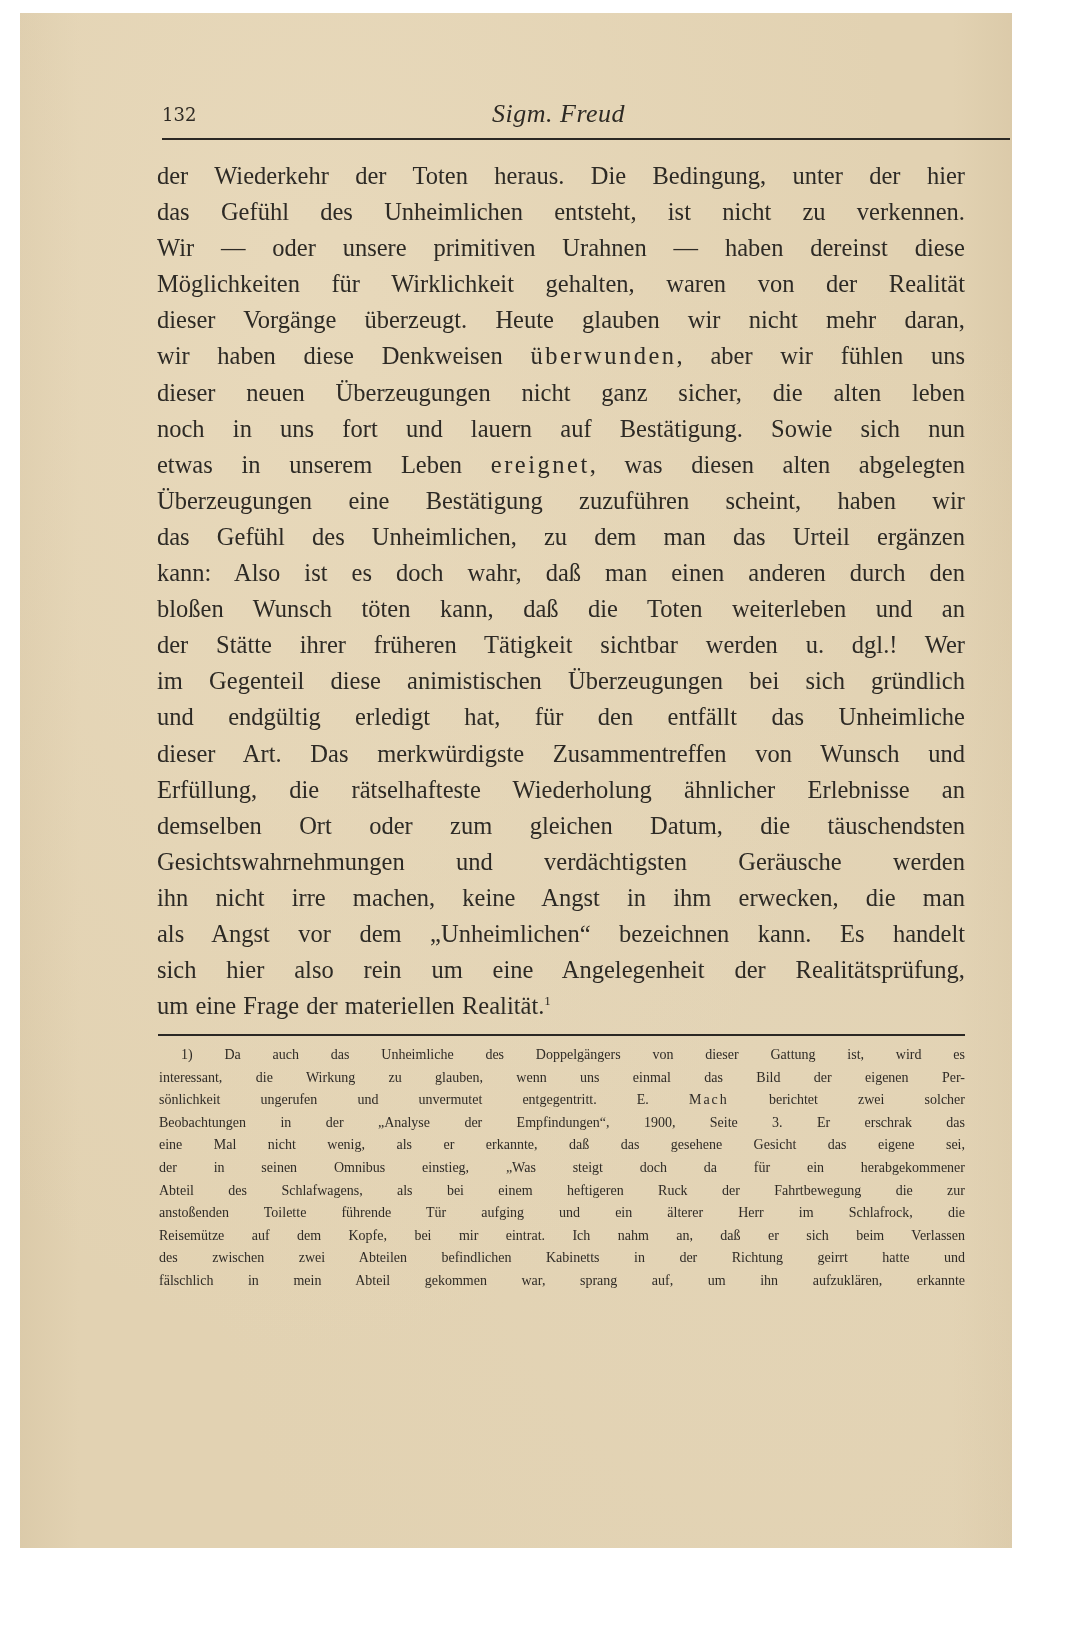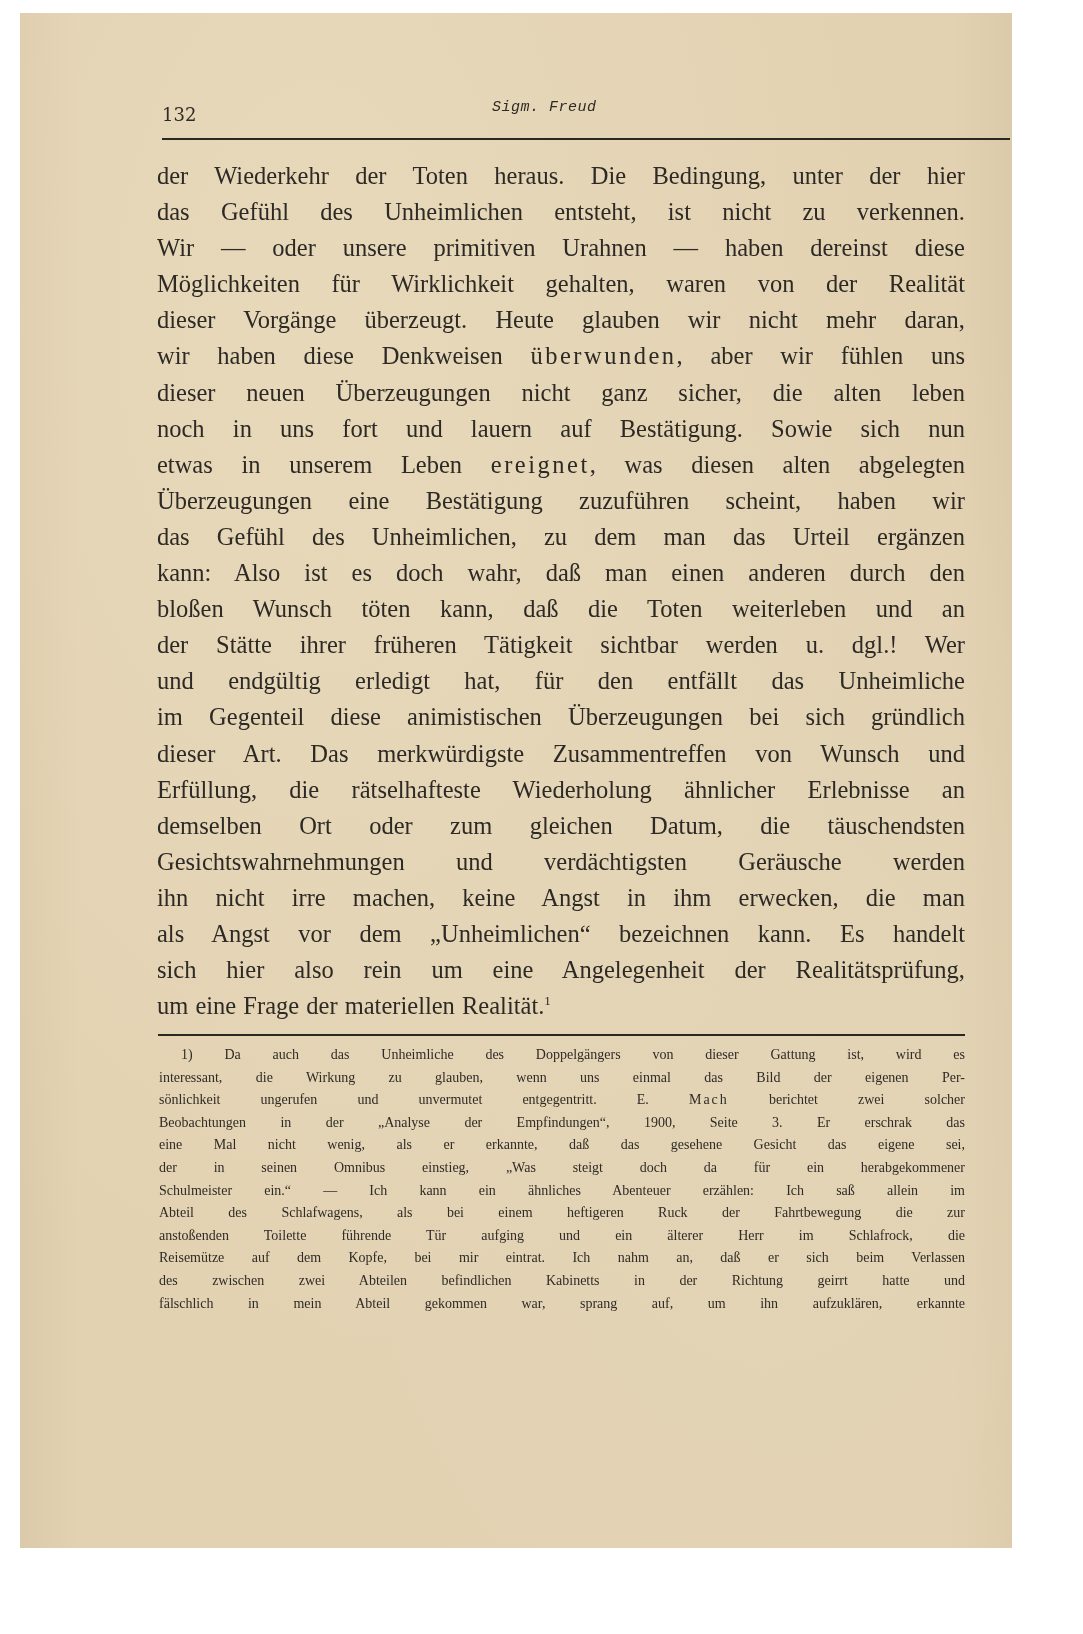--- a/index.html
+++ b/index.html
@@ -37,23 +37,23 @@
     position: absolute;
     left: 0;
     top: 6px;
     font-family: "DejaVu Serif", serif;
     font-size: 18px;
   }
   .running-head {
     position: absolute;
     left: 330px;
     top: 1px;
-    font-family: Liberation Mono, monospace;
+    font-family: Liberation Serif, serif;
     font-style: italic;
-    font-size: 15px;
+    font-size: 26px;
     letter-spacing: 0.5px;
   }
   .header-rule {
     position: absolute;
     left: 142px;
     top: 125px;
     width: 848px;
     height: 2px;
     background: #2b2824;
   }
@@ -137,42 +137,41 @@
     <div class="line">dieser Vorgänge überzeugt. Heute glauben wir nicht mehr daran,</div>
     <div class="line"><span>wir haben diese Denkweisen </span><span class="spaced">überwunden</span><span>, aber wir fühlen uns</span></div>
     <div class="line">dieser neuen Überzeugungen nicht ganz sicher, die alten leben</div>
     <div class="line">noch in uns fort und lauern auf Bestätigung. Sowie sich nun</div>
     <div class="line"><span>etwas in unserem Leben </span><span class="spaced">ereignet</span><span>, was diesen alten abgelegten</span></div>
     <div class="line">Überzeugungen eine Bestätigung zuzuführen scheint, haben wir</div>
     <div class="line">das Gefühl des Unheimlichen, zu dem man das Urteil ergänzen</div>
     <div class="line">kann: Also ist es doch wahr, daß man einen anderen durch den</div>
     <div class="line">bloßen Wunsch töten kann, daß die Toten weiterleben und an</div>
     <div class="line">der Stätte ihrer früheren Tätigkeit sichtbar werden u. dgl.! Wer</div>
+    <div class="line">im Gegenteil diese animistischen Überzeugungen bei sich gründlich</div>
     <div class="line">und endgültig erledigt hat, für den entfällt das Unheimliche</div>
-    <div class="line">im Gegenteil diese animistischen Überzeugungen bei sich gründlich</div>
     <div class="line">dieser Art. Das merkwürdigste Zusammentreffen von Wunsch und</div>
     <div class="line">Erfüllung, die rätselhafteste Wiederholung ähnlicher Erlebnisse an</div>
     <div class="line">demselben Ort oder zum gleichen Datum, die täuschendsten</div>
     <div class="line">Gesichtswahrnehmungen und verdächtigsten Geräusche werden</div>
     <div class="line">ihn nicht irre machen, keine Angst in ihm erwecken, die man</div>
     <div class="line">als Angst vor dem „Unheimlichen“ bezeichnen kann. Es handelt</div>
     <div class="line">sich hier also rein um eine Angelegenheit der Realitätsprüfung,</div>
     <div class="line last"><span>um eine Frage der materiellen Realität.</span><sup class="fn">1</sup></div>
   </div>
 
   <div class="footnote-rule"></div>
 
   <div class="footnotes">
     <div class="fline first">1) Da auch das Unheimliche des Doppelgängers von dieser Gattung ist, wird es</div>
     <div class="fline">interessant, die Wirkung zu glauben, wenn uns einmal das Bild der eigenen Per-</div>
     <div class="fline"><span>sönlichkeit ungerufen und unvermutet entgegentritt. E. </span><span class="fspaced">Mach</span><span> berichtet zwei solcher</span></div>
     <div class="fline">Beobachtungen in der „Analyse der Empfindungen“, 1900, Seite 3. Er erschrak das</div>
     <div class="fline">eine Mal nicht wenig, als er erkannte, daß das gesehene Gesicht das eigene sei,</div>
     <div class="fline">der in seinen Omnibus einstieg, „Was steigt doch da für ein herabgekommener</div>
-    <div class="fline">Schulmeister ein.“ — Ich kann ein ähnliches Abenteuer erzählen: Ich saß allein im</div>
     <div class="fline">Abteil des Schlafwagens, als bei einem heftigeren Ruck der Fahrtbewegung die zur</div>
     <div class="fline">anstoßenden Toilette führende Tür aufging und ein älterer Herr im Schlafrock, die</div>
     <div class="fline">Reisemütze auf dem Kopfe, bei mir eintrat. Ich nahm an, daß er sich beim Verlassen</div>
     <div class="fline">des zwischen zwei Abteilen befindlichen Kabinetts in der Richtung geirrt hatte und</div>
     <div class="fline">fälschlich in mein Abteil gekommen war, sprang auf, um ihn aufzuklären, erkannte</div>
   </div>
 
 </div>
 
 </body></html>

